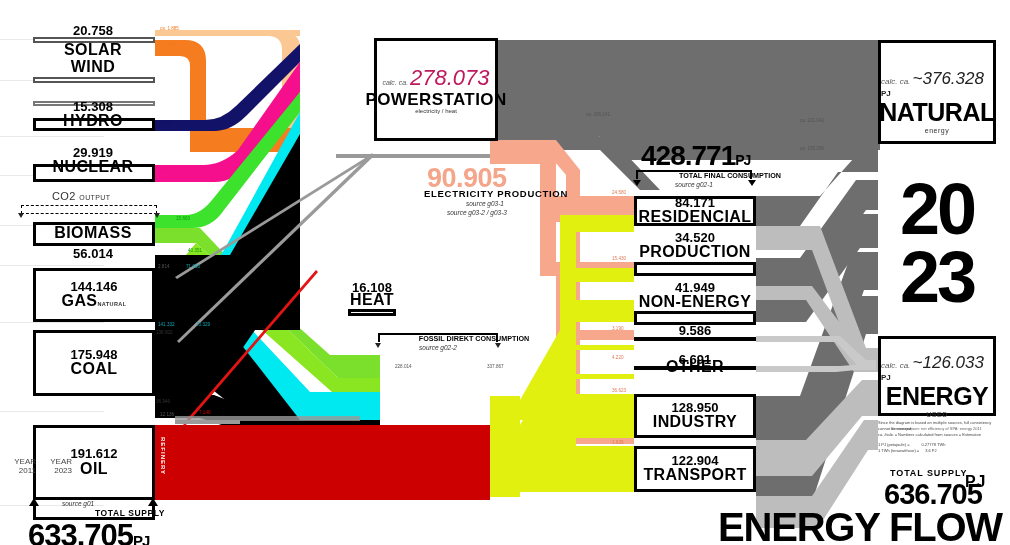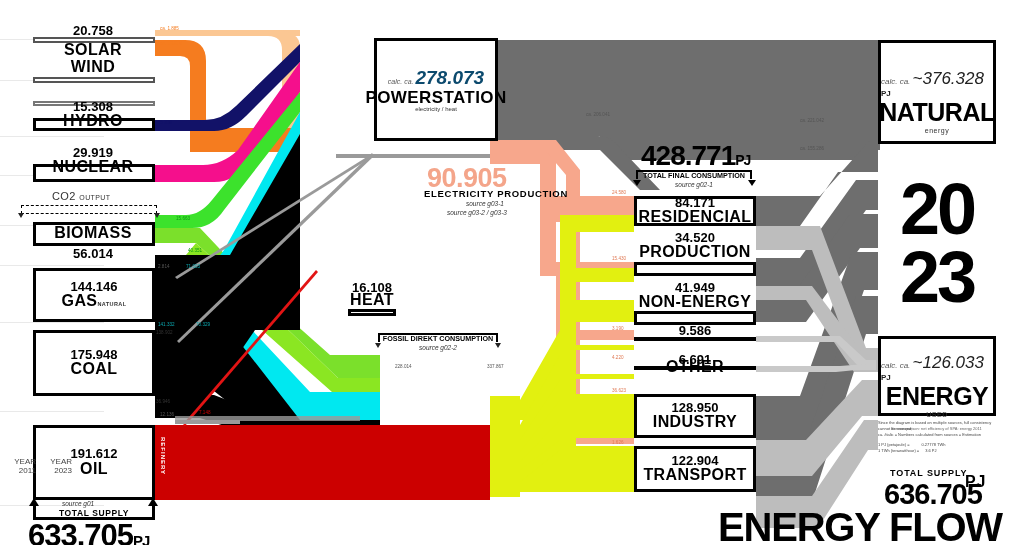--- a/index.html
+++ b/index.html
@@ -67,21 +67,21 @@
   .ep-num { position:absolute; font-size: 27px; font-weight:bold; color:#F4A58A; letter-spacing:-.5px; z-index:7;}
   .ep-lab { position:absolute; font-size: 9.5px; font-weight:bold; color:#000; letter-spacing:.7px; z-index:7;}
   .ep-src { position:absolute; font-size: 6.5px; color:#333; z-index:7; font-style:italic;}
 
   .tfc-num { position:absolute; font-size: 28px; font-weight:bold; letter-spacing:-1px; z-index:7;}
   .tfc-num .pj { font-size: 14px; }
 
   
   .bracket { position:absolute; z-index:7; }
   .bracket .bx { position:absolute; border:2px solid #000; border-bottom:none; width:100%; height:9px; top:0; }
-  .bracket .tx { position:absolute; width:100%; text-align:center; font-size:9px; font-weight:bold; letter-spacing:.6px; top:-13px;}
+  .bracket .tx { position:absolute; width:100%; text-align:center; font-size:9px; font-weight:bold; letter-spacing:.6px; top:-13px;margin-left:36px;}
   .bracket .sub { position:absolute; width:100%; text-align:center; font-size:6.5px; font-style:italic; color:#333; top:10px;}
   .bracket.dash .bx { border-style: dashed; border-width: 1.5px; }
 
   .arrowdn { position:absolute; width:0;height:0;border-left:4px solid transparent;border-right:4px solid transparent;border-top:6px solid #000; z-index:7;}
   .arrowup { position:absolute; width:0;height:0;border-left:5px solid transparent;border-right:5px solid transparent;border-bottom:8px solid #000; z-index:7;}
   .arrowdn.thin { border-left-width:3px;border-right-width:3px;border-top-width:5px;border-top-color:#222;}
 
   .flowlab { position:absolute; font-size:4.6px; z-index:8; white-space:nowrap; font-family:"Liberation Sans",sans-serif;}
   .gridline { position:absolute; left:0; height:1px; background:#e9e9e9; z-index:1; }
   .refinery { position:absolute; font-size:6px; font-weight:bold; color:#fff; letter-spacing:1px;
@@ -261,21 +261,21 @@
   <div style="position:absolute;left:152px;top:506px;width:3px;height:14px;background:#000;z-index:7;"></div>
   <div class="arrowup" style="left:29px; top:498px;"></div>
   <div class="arrowup" style="left:148px; top:498px;"></div>
   <div class="tot-left" style="left:28px; top:518px;">
     <span>633.705</span><span class="pj">PJ</span>
   </div>
 
   <div class="node" style="left:374px; top:38px; width:124px; height:103px;">
     <div style="font-size:7px;font-style:italic;color:#555;">
       <span>calc. ca.</span>
-      <span style="font-size:19px;color:#0c4a6e;font-style:italic;font-weight:bold;">278.073</span>
+      <span style="font-size:22px;color:#be185d;font-style:italic;">278.073</span>
     </div>
     <div class="nm" style="font-size:17px;">POWERSTATION</div>
     <div class="sub">electricity / heat</div>
   </div>
 
   <div class="ep-num" style="left:427px; top:163px;">90.905</div>
   <div class="ep-lab" style="left:424px; top:188px;">ELECTRICITY PRODUCTION</div>
   <div class="ep-src" style="left:466px; top:200px;">source   g03-1</div>
   <div class="ep-src" style="left:447px; top:209px;">source   g03-2 / g03-3</div>
 

